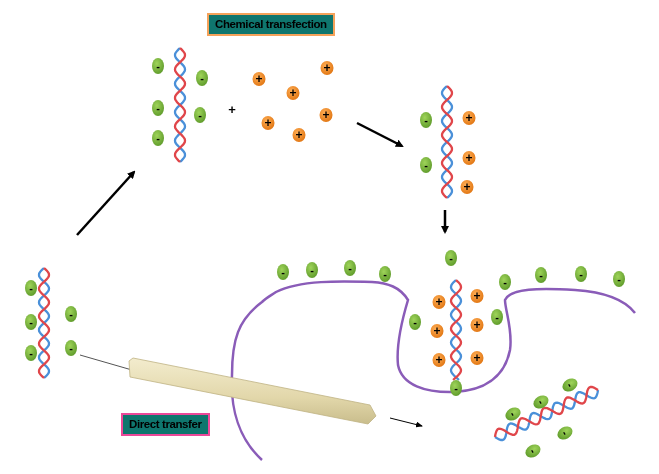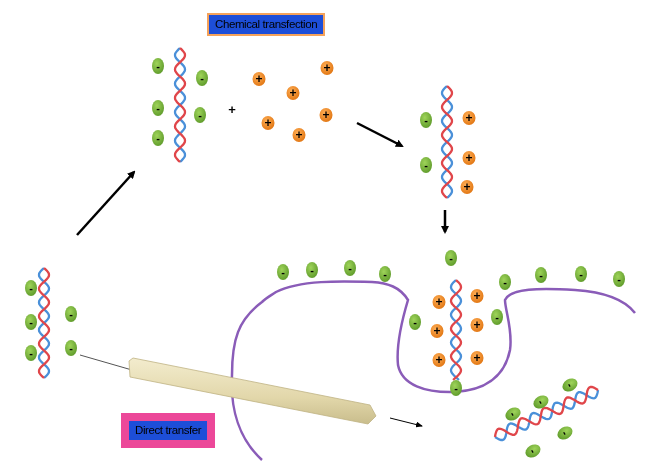--- a/index.html
+++ b/index.html
@@ -1,24 +1,24 @@
 <!DOCTYPE html>
 <html><head>
 <meta charset="utf-8">
 <style>
   html, body { margin: 0; padding: 0; background: #ffffff; }
   body { width: 659px; height: 474px; position: relative; overflow: hidden; font-family: "Liberation Sans", sans-serif; }
   #canvas { position: absolute; left: 0; top: 0; }
   .label-box {
-    position: absolute; background: #1d4ed8; font-family: "Liberation Sans", sans-serif;
-    font-weight: normal; font-size: 11.5px; color: #000; letter-spacing: -0.4px;
+    position: absolute; background: #0f766e; font-family: "Liberation Sans", sans-serif;
+    font-weight: bold; font-size: 11.5px; color: #000; letter-spacing: -0.4px;
     padding: 3px 6px; white-space: nowrap; line-height: 13px;
   }
   #label-chem { left: 207px; top: 13px; border: 2px solid #f5a25a; }
-  #label-direct { left: 121px; top: 413px; border: 8px solid #ec4899; text-align: center; }
+  #label-direct { left: 121px; top: 413px; border: 2px solid #ec4899; text-align: center; }
 </style>
 </head>
 <body>
 
 <svg id="canvas" width="659" height="474" viewBox="0 0 659 474">
   <defs>
     <radialGradient id="gGreen" cx="40%" cy="35%" r="70%">
       <stop offset="0%" stop-color="#9fd45a"></stop>
       <stop offset="100%" stop-color="#5e9a2a"></stop>
     </radialGradient>

